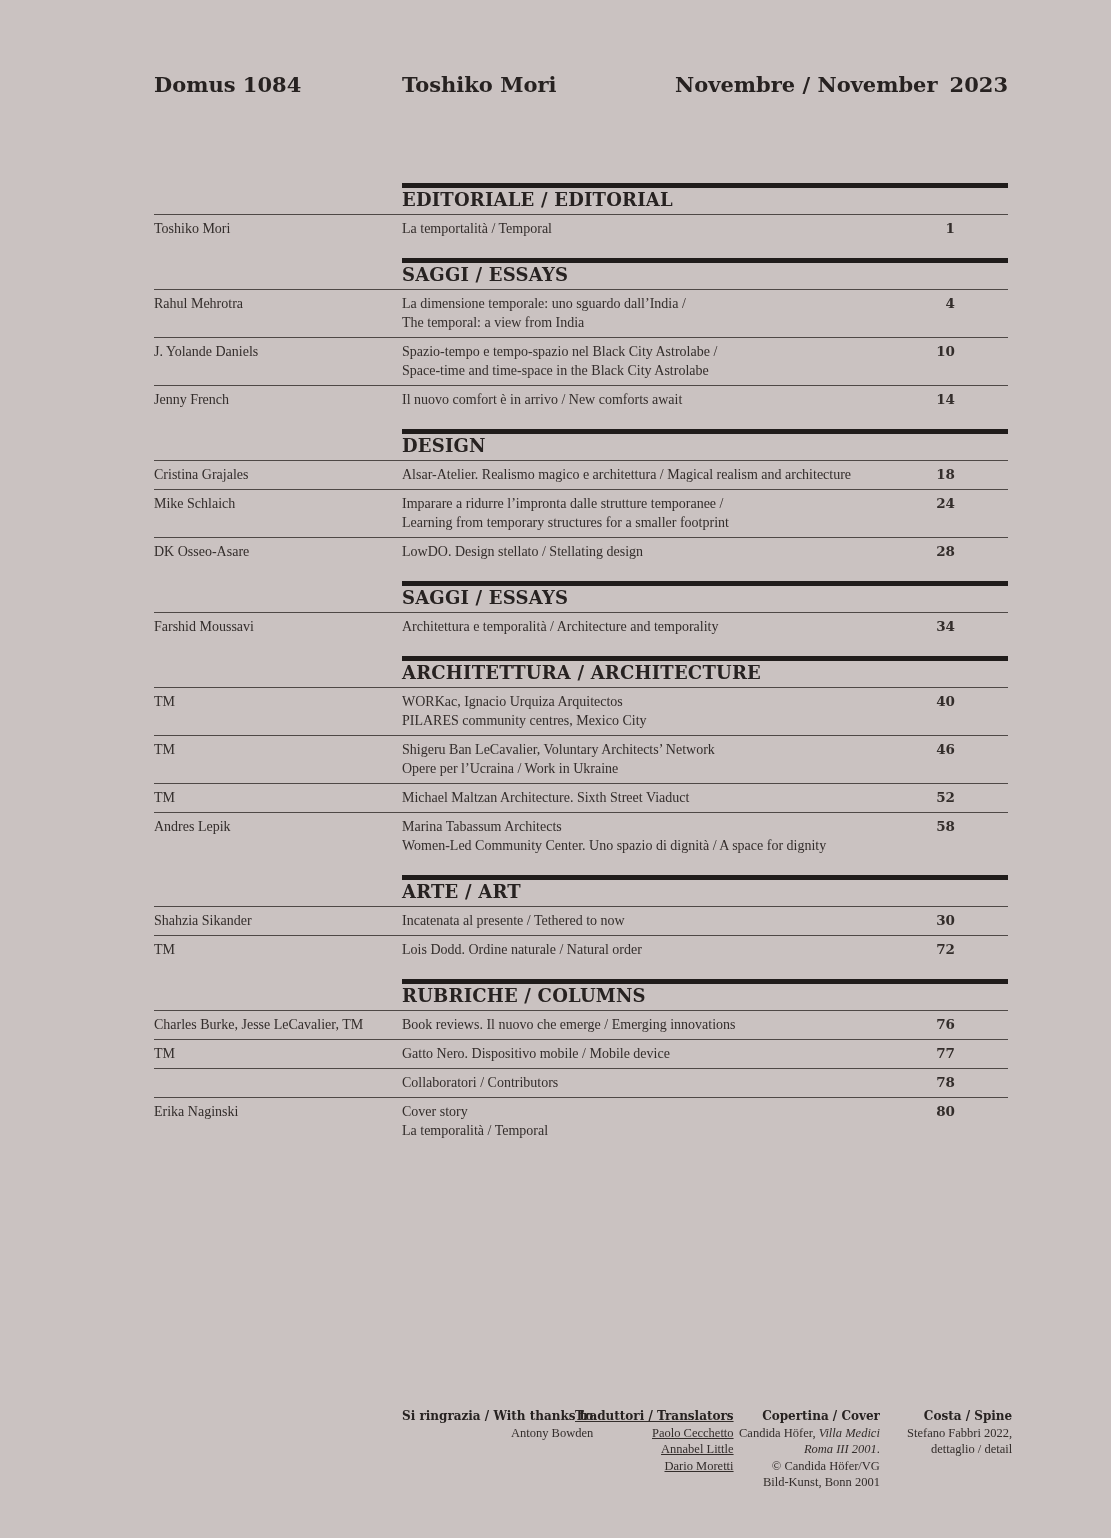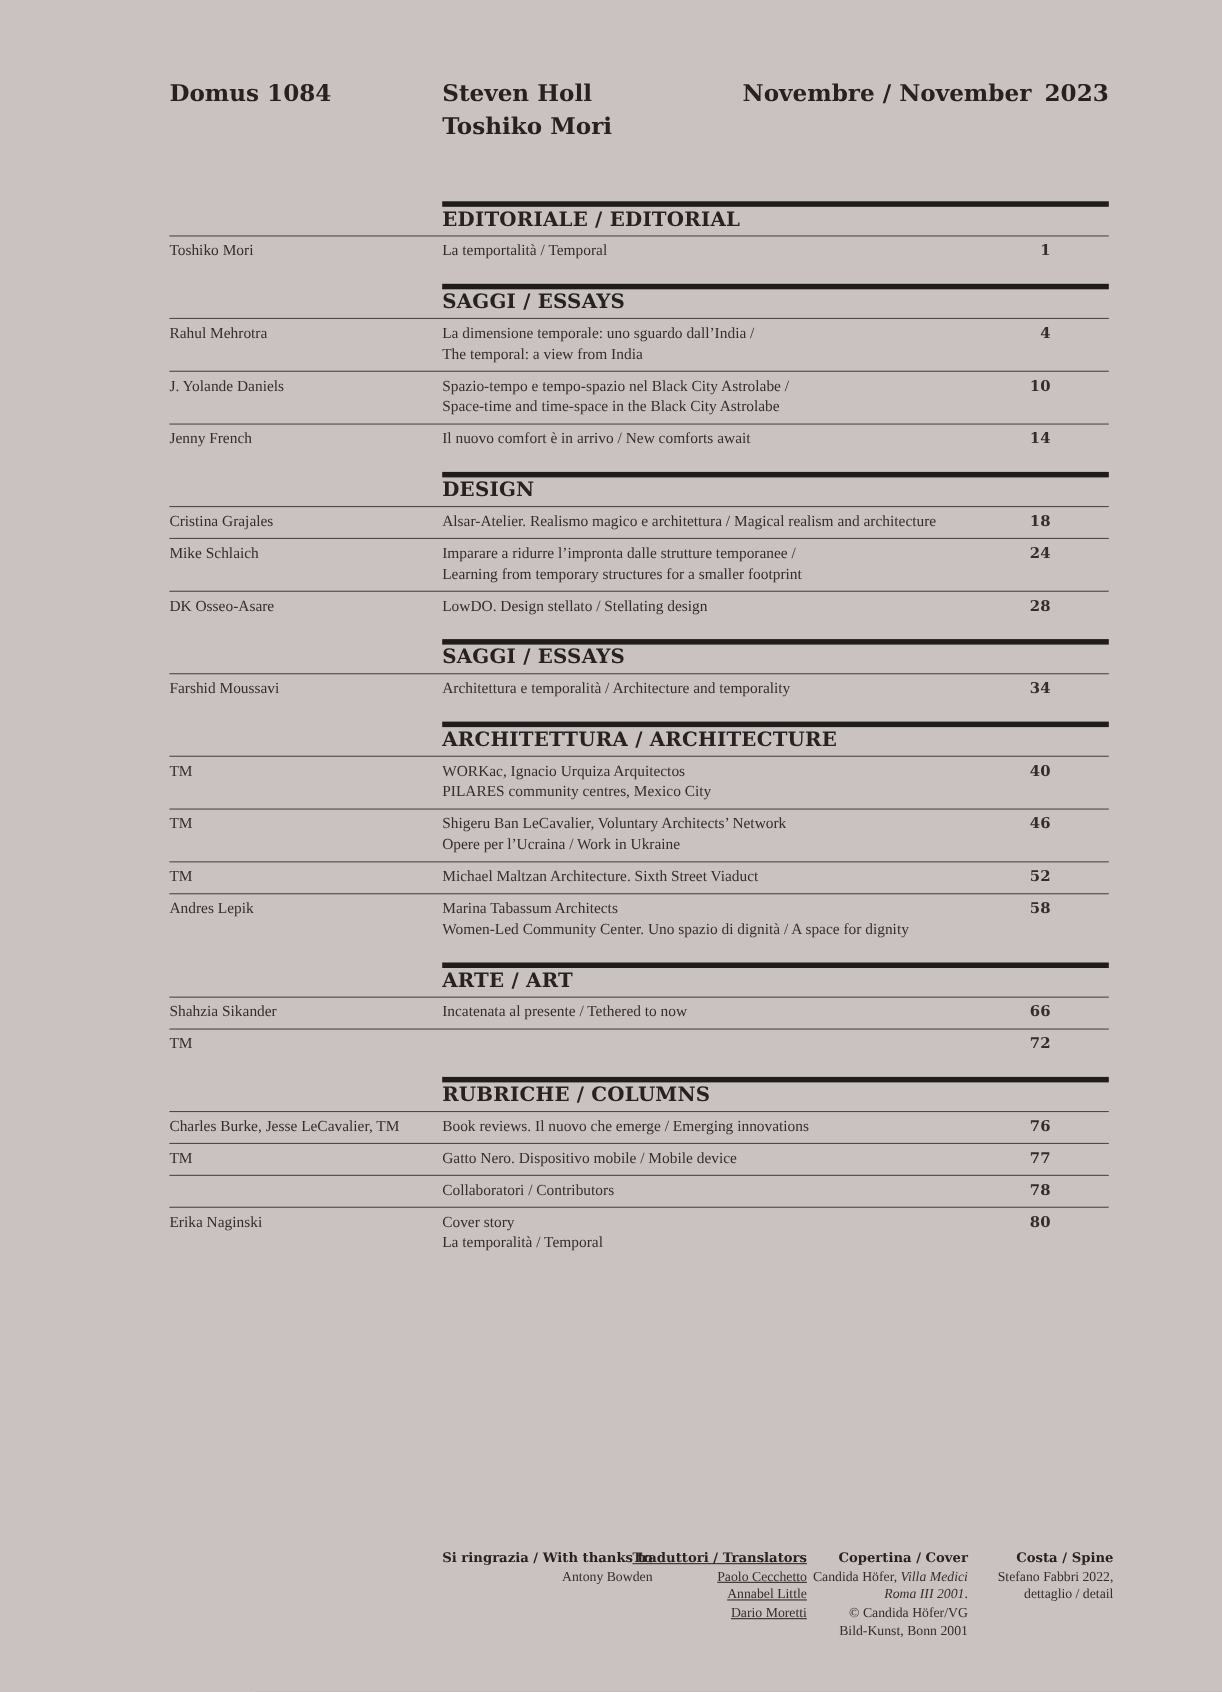--- a/index.html
+++ b/index.html
@@ -70,21 +70,20 @@
   .credit-line .it { font-style:italic; }
 </style>
 </head>
 <body>
 
 <div class="page" id="page" style="--bg: #cac2c1; --ink: #332d2b; --ink-dark: #272221; --bar: #201c1b; --rule: #4e4846;">
 
   <header class="masthead">
     <div class="mast-issue">Domus 1084</div>
     <div class="mast-editors">
-      <div>Steven Holl</div>
       <div>Toshiko Mori</div>
     </div>
     <div class="mast-date">
       <span>Novembre / November</span><span class="year">2023</span>
     </div>
   </header>
 
   <main class="toc" id="toc">
       <section class="toc-section">
         <div class="section-bar"></div>
@@ -197,24 +196,27 @@
         </div>
       </section>
       <section class="toc-section">
         <div class="section-bar"></div>
         <div class="section-title">ARTE / ART</div>
         <div class="toc-row">
           <div class="row-author">Shahzia Sikander</div>
           <div class="row-title">
             <div class="title-line">Incatenata al presente / Tethered to now</div>
           </div>
-          <div class="row-page">66</div>
-        </div>
-        <div class="toc-row">
-          <div class="row-author">TM</div>
+          <div class="row-page">30</div>
+        </div>
+        <div class="toc-row">
+          <div class="row-author">TM</div>
+          <div class="row-title">
+            <div class="title-line">Lois Dodd. Ordine naturale / Natural order</div>
+          </div>
           <div class="row-page">72</div>
         </div>
       </section>
       <section class="toc-section">
         <div class="section-bar"></div>
         <div class="section-title">RUBRICHE / COLUMNS</div>
         <div class="toc-row">
           <div class="row-author">Charles Burke, Jesse LeCavalier, TM</div>
           <div class="row-title">
             <div class="title-line">Book reviews. Il nuovo che emerge / Emerging innovations</div>

